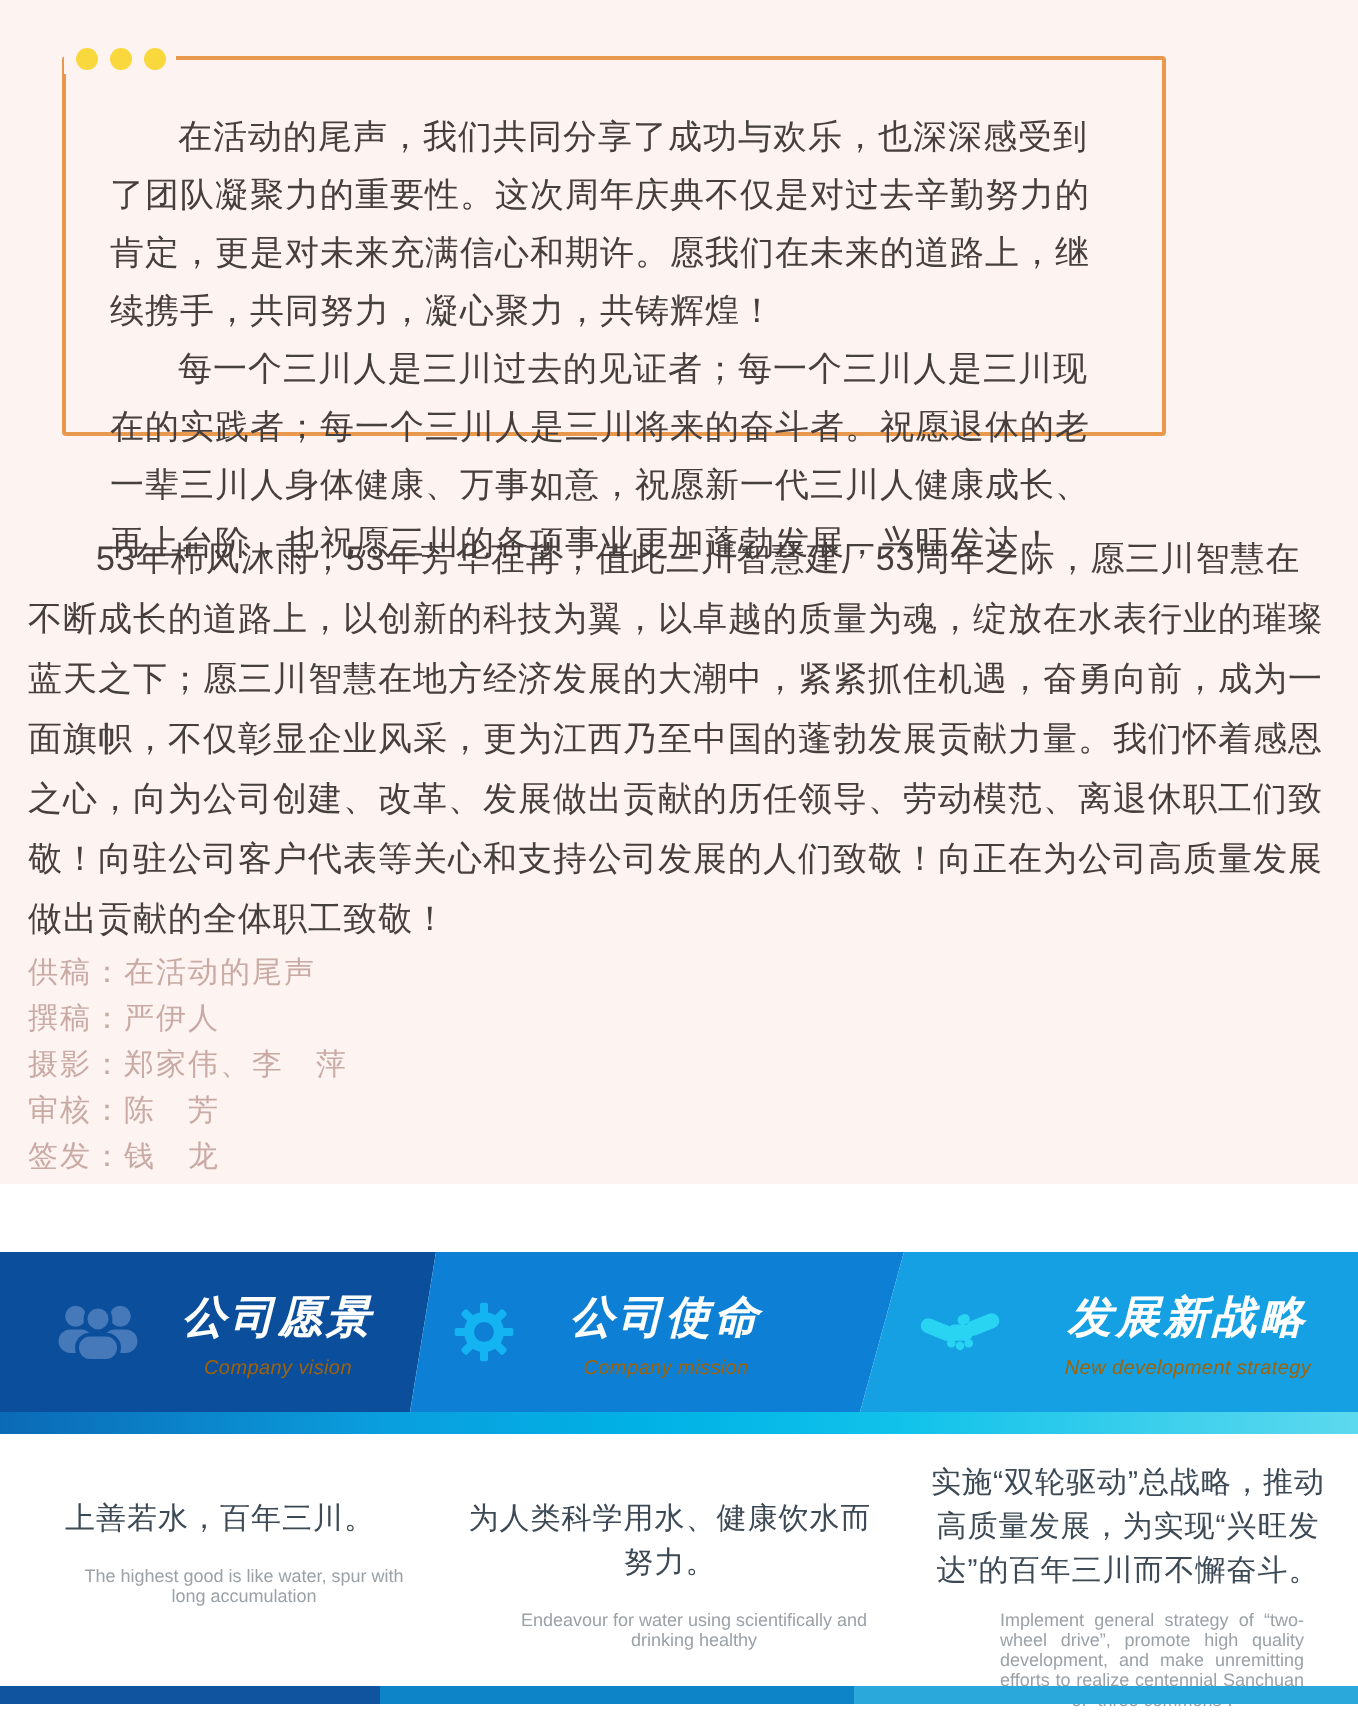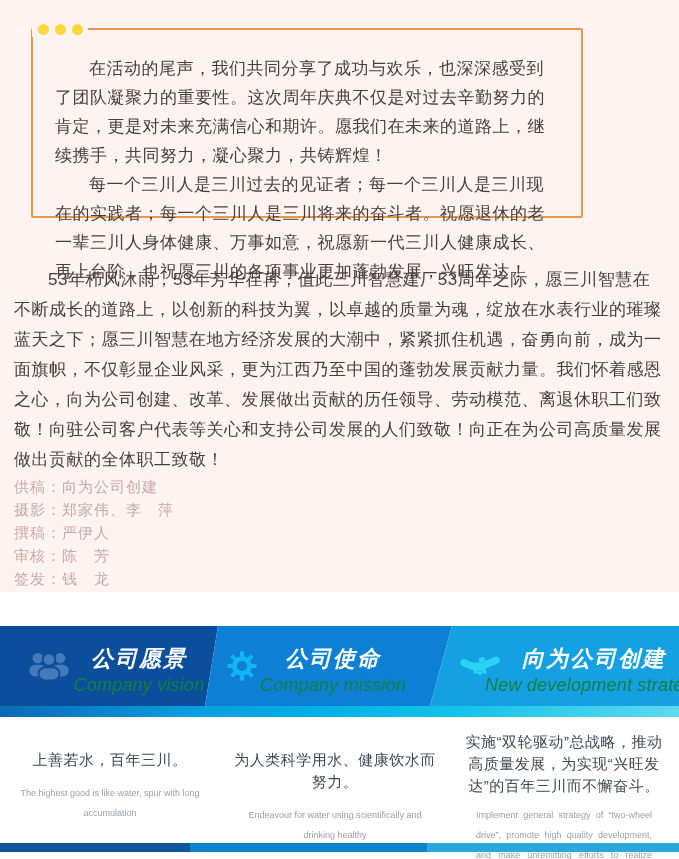--- a/index.html
+++ b/index.html
@@ -116,22 +116,22 @@
   .tc-3 { width: 172px; margin-left: 8px; }
   .banner-title {
     color: #ffffff;
     font-size: 22px;
     font-weight: 800;
     letter-spacing: 2px;
     line-height: 28px;
     white-space: nowrap;
   }
   .banner-subtitle {
-    color: #15803d;
-    font-size: 18px;
+    color: #a16207;
+    font-size: 10px;
     font-weight: 400;
     letter-spacing: 0.2px;
     line-height: 18px;
     margin-top: 3px;
     white-space: nowrap;
   }
 
   
   .mottos {
     position: absolute;
@@ -145,22 +145,23 @@
   .mc-3 { left: 462px; top: 14px; width: 204px; }
   .motto-zh {
     color: #3d4a56;
     font-size: 15px;
     line-height: 22px;
     letter-spacing: 0.5px;
   }
   .motto-en {
     color: #9aa1a7;
     font-size: 9px;
-    line-height: 20px;
+    line-height: 10px;
     margin-top: 12px;
+    margin-left: 24px;
   }
   .mc-3 .motto-en {
     text-align: justify;
     text-align-last: center;
     margin-top: 8px;
     padding: 0 14px;
   }
 
   
   .bottom-bar {
@@ -188,23 +189,23 @@
       <span class="dot"></span>
       <span class="dot"></span>
       <span class="dot"></span>
     </div>
 
     <div class="main-paragraph">
       <p>53年栉风沐雨，53年芳华荏苒，值此三川智慧建厂53周年之际，愿三川智慧在不断成长的道路上，以创新的科技为翼，以卓越的质量为魂，绽放在水表行业的璀璨蓝天之下；愿三川智慧在地方经济发展的大潮中，紧紧抓住机遇，奋勇向前，成为一面旗帜，不仅彰显企业风采，更为江西乃至中国的蓬勃发展贡献力量。我们怀着感恩之心，向为公司创建、改革、发展做出贡献的历任领导、劳动模范、离退休职工们致敬！向驻公司客户代表等关心和支持公司发展的人们致敬！向正在为公司高质量发展做出贡献的全体职工致敬！</p>
     </div>
 
     <div class="credits">
-      <div>供稿：向为公司创建</div>
+      <div>供稿：在活动的尾声</div>
+      <div>撰稿：严伊人</div>
       <div>摄影：郑家伟、李　萍</div>
-      <div>撰稿：严伊人</div>
       <div>审核：陈　芳</div>
       <div>签发：钱　龙</div>
     </div>
   </div>
 
   <div class="banner">
     <div class="banner-band">
       <div class="band-seg seg-1"></div>
       <div class="band-seg seg-2"></div>
       <div class="band-seg seg-3"></div>
@@ -257,21 +258,21 @@
           <rect x="0" y="14" width="28" height="12" rx="6" transform="rotate(22 14 20)"></rect>
           <rect x="36" y="10" width="28" height="12" rx="6" transform="rotate(-22 50 16)"></rect>
           <rect x="22" y="16" width="20" height="13" rx="5.5"></rect>
           <circle cx="25" cy="31" r="3.5"></circle>
           <circle cx="32" cy="33" r="3.5"></circle>
           <circle cx="39" cy="31" r="3.5"></circle>
           <rect x="30" y="8" width="10" height="8" rx="4" transform="rotate(-20 35 12)"></rect>
         </g>
       </svg>
       <div class="banner-textcol tc-3">
-        <div class="banner-title">向为公司创建</div>
+        <div class="banner-title">发展新战略</div>
         <div class="banner-subtitle">New development strategy</div>
       </div>
     </div>
   </div>
 
   <div class="mottos">
     <div class="motto-col mc-1">
       <div class="motto-zh">上善若水，百年三川。</div>
       <div class="motto-en">The highest good is like water, spur with long accumulation</div>
     </div>

